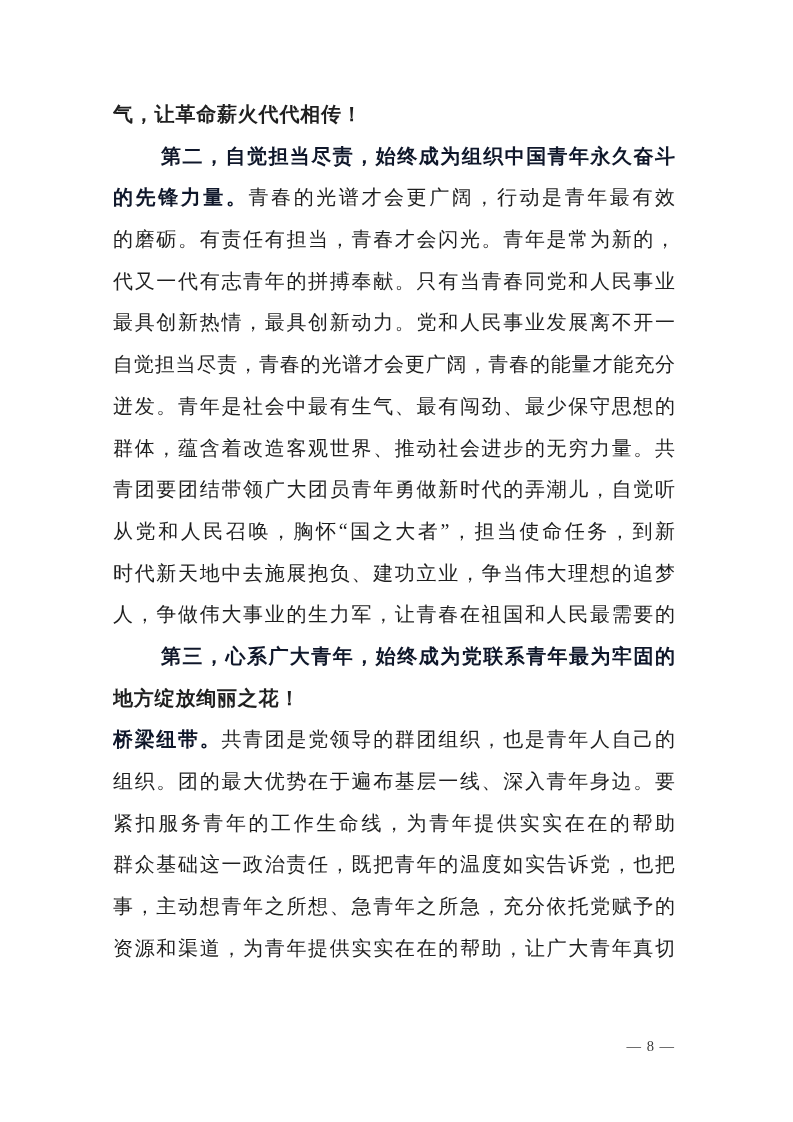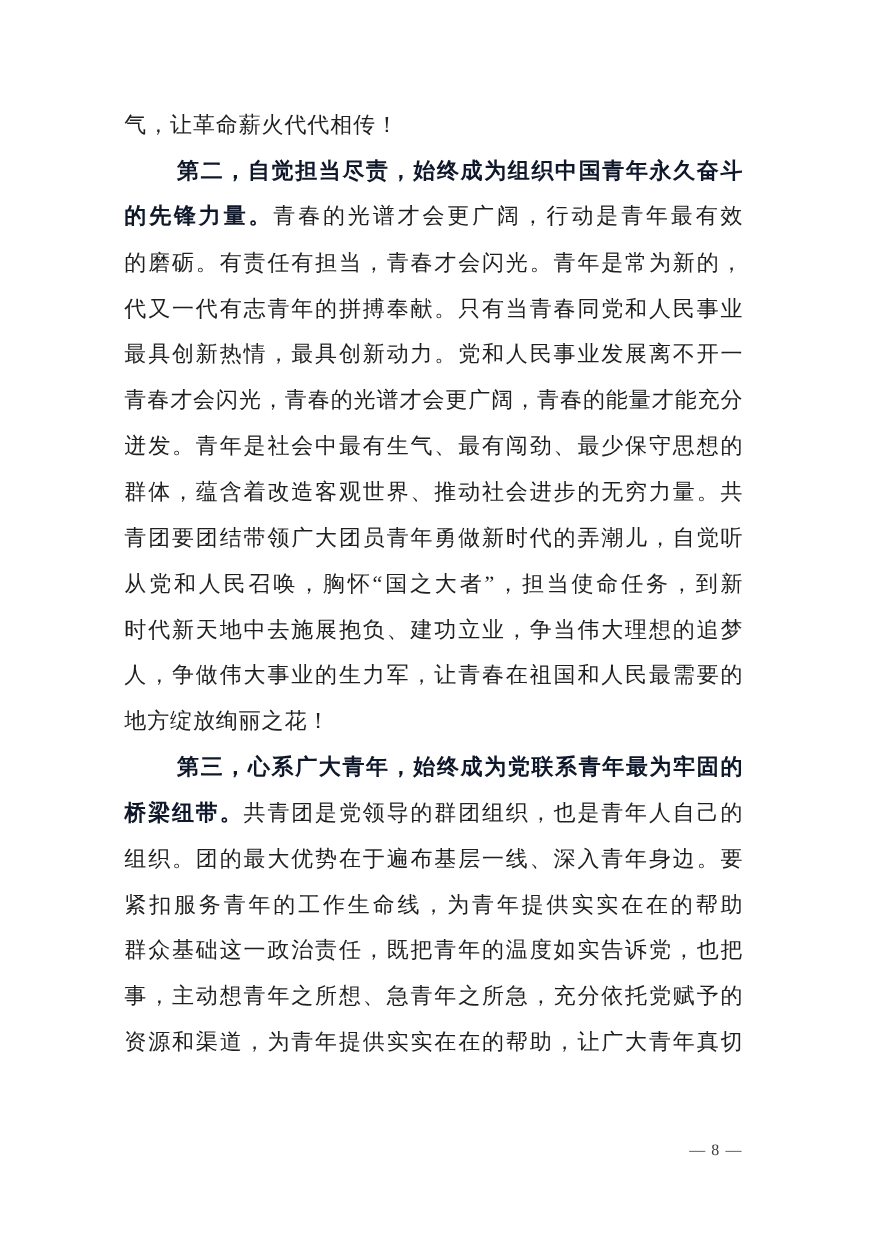--- a/index.html
+++ b/index.html
@@ -34,20 +34,21 @@
     overflow: hidden;
     white-space: normal;
   }
   .line.indent {
     padding-left: 48px;
   }
   .line.end {
     text-align: right;
     text-align-last: left;
     letter-spacing: 0.8px;
+    font-weight: bold;
   }
   .line .bold {
     font-weight: 700;
     color: #0f172a;
   }
   .footer {
     position: absolute;
     top: 1038px;
     right: 118px;
     font-size: 14.5px;
@@ -61,29 +62,29 @@
 <body>
 
 <div class="page">
   <div class="content">
       <div class="line end"><span>气，让革命薪火代代相传！</span></div>
       <div class="line indent"><span class="bold">第二，自觉担当尽责，始终成为组织中国青年永久奋斗</span></div>
       <div class="line"><span class="bold">的先锋力量。</span><span>青春的光谱才会更广阔，行动是青年最有效</span></div>
       <div class="line"><span>的磨砺。有责任有担当，青春才会闪光。青年是常为新的，</span></div>
       <div class="line"><span>代又一代有志青年的拼搏奉献。只有当青春同党和人民事业</span></div>
       <div class="line"><span>最具创新热情，最具创新动力。党和人民事业发展离不开一</span></div>
-      <div class="line"><span>青春才会闪光，青春的光谱才会更广阔，青春的能量才能充分</span></div>
+      <div class="line"><span>自觉担当尽责，青春的光谱才会更广阔，青春的能量才能充分</span></div>
       <div class="line"><span>迸发。青年是社会中最有生气、最有闯劲、最少保守思想的</span></div>
       <div class="line"><span>群体，蕴含着改造客观世界、推动社会进步的无穷力量。共</span></div>
       <div class="line"><span>青团要团结带领广大团员青年勇做新时代的弄潮儿，自觉听</span></div>
       <div class="line"><span>从党和人民召唤，胸怀“国之大者”，担当使命任务，到新</span></div>
       <div class="line"><span>时代新天地中去施展抱负、建功立业，争当伟大理想的追梦</span></div>
       <div class="line"><span>人，争做伟大事业的生力军，让青春在祖国和人民最需要的</span></div>
+      <div class="line indent"><span class="bold">第三，心系广大青年，始终成为党联系青年最为牢固的</span></div>
       <div class="line end"><span>地方绽放绚丽之花！</span></div>
-      <div class="line indent"><span class="bold">第三，心系广大青年，始终成为党联系青年最为牢固的</span></div>
       <div class="line"><span class="bold">桥梁纽带。</span><span>共青团是党领导的群团组织，也是青年人自己的</span></div>
       <div class="line"><span>组织。团的最大优势在于遍布基层一线、深入青年身边。要</span></div>
       <div class="line"><span>紧扣服务青年的工作生命线，为青年提供实实在在的帮助</span></div>
       <div class="line"><span>群众基础这一政治责任，既把青年的温度如实告诉党，也把</span></div>
       <div class="line"><span>事，主动想青年之所想、急青年之所急，充分依托党赋予的</span></div>
       <div class="line"><span>资源和渠道，为青年提供实实在在的帮助，让广大青年真切</span></div>
     </div>
   <div class="footer">— 8 —</div>
 </div>
 

